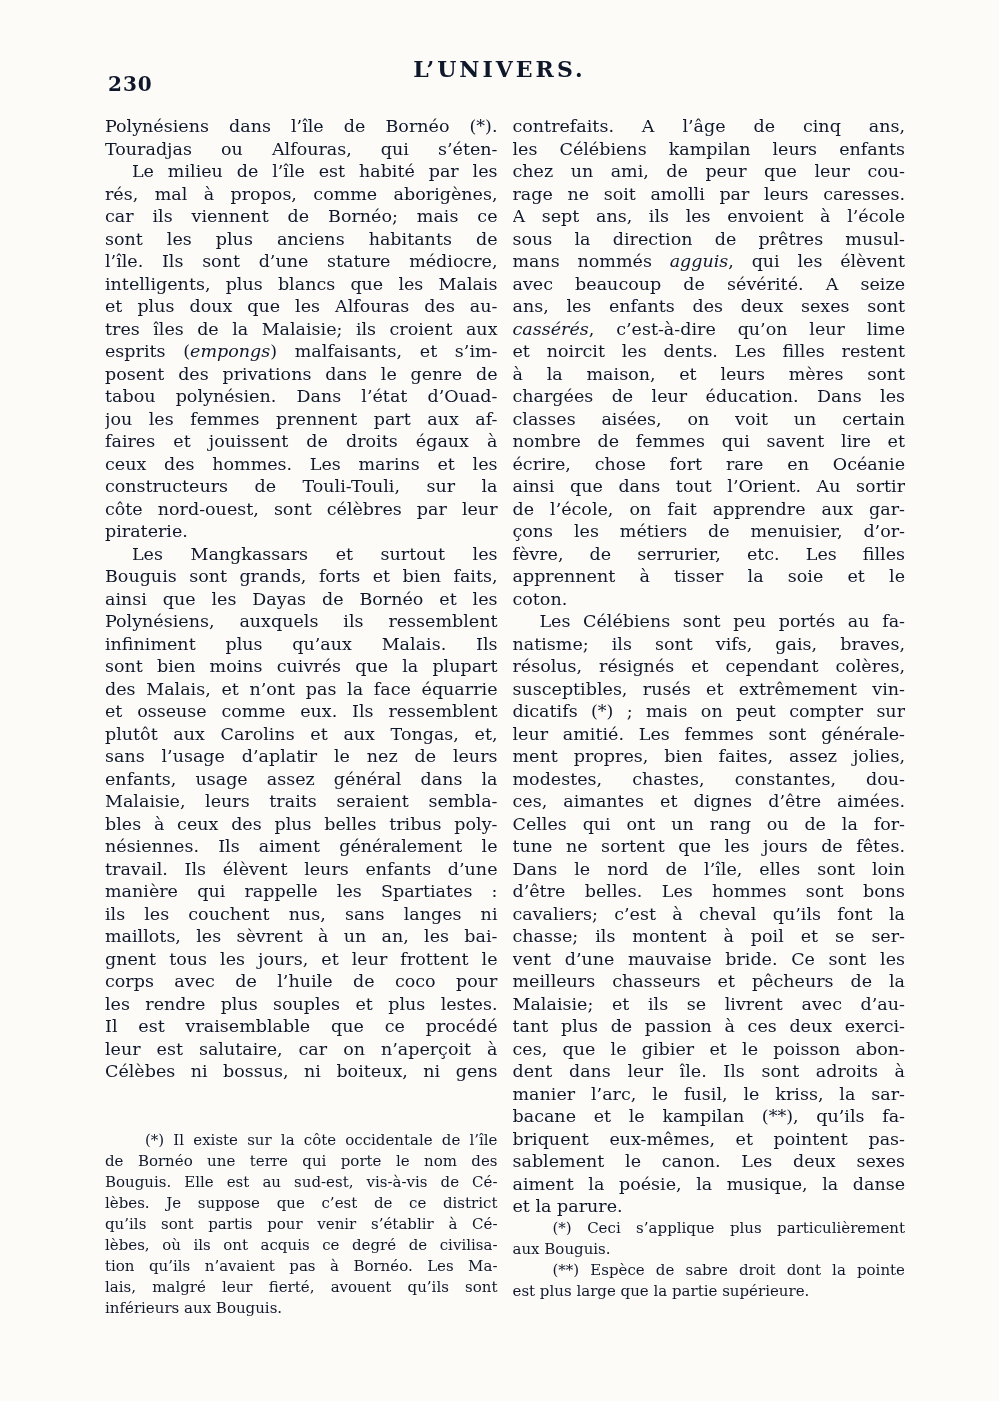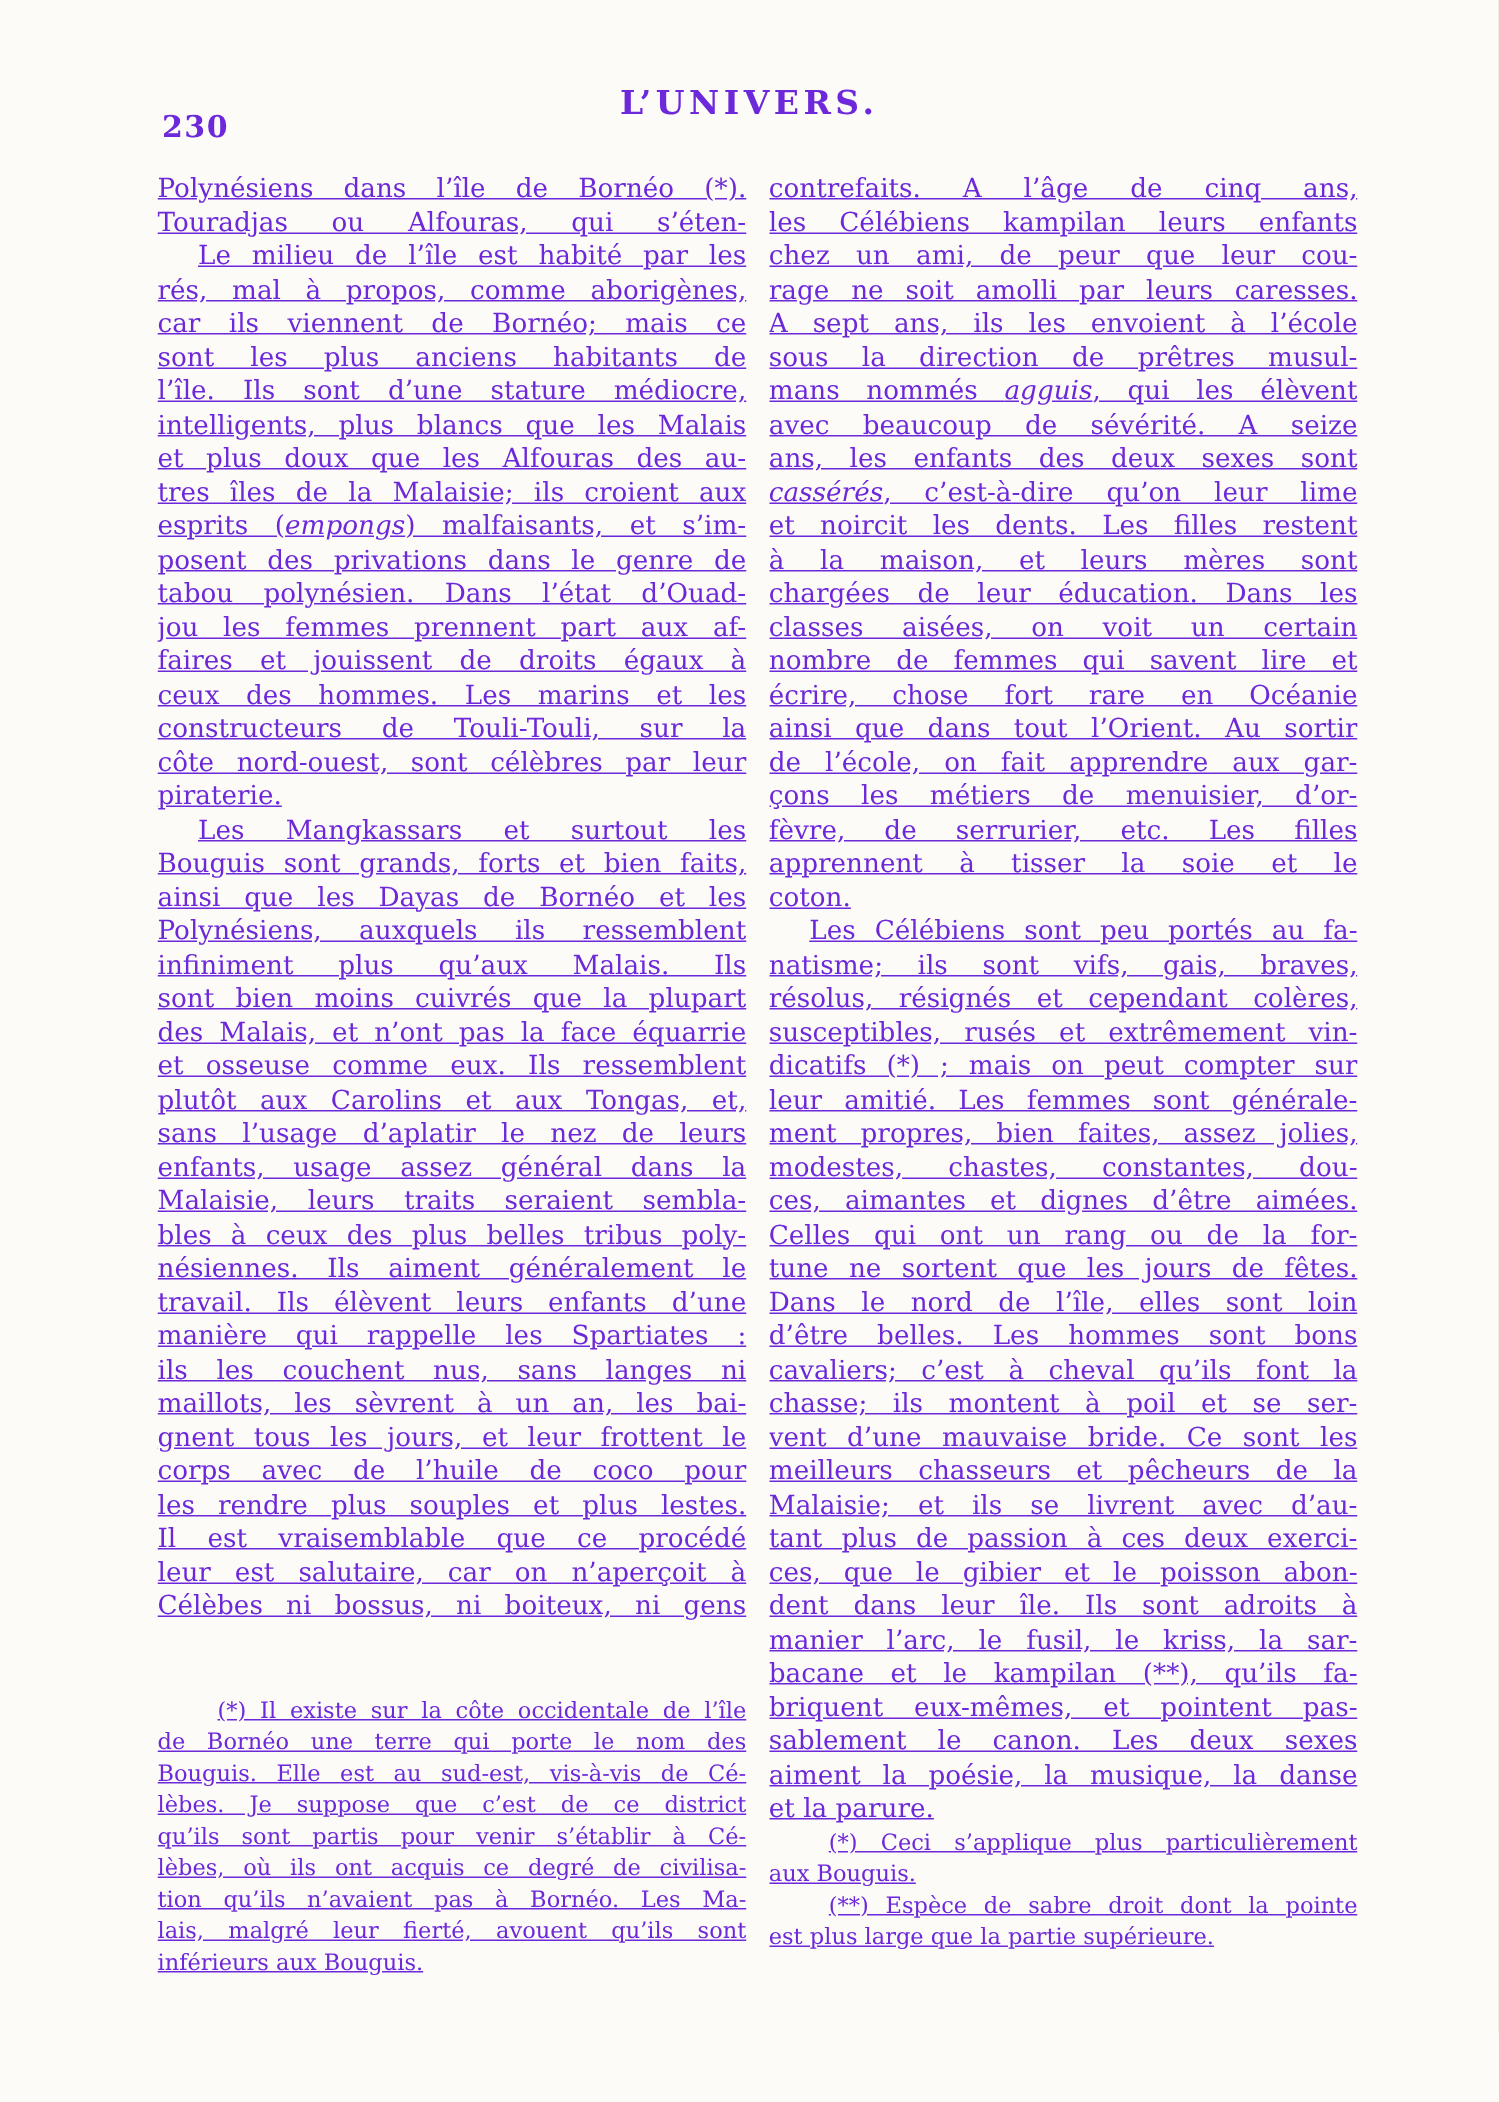--- a/index.html
+++ b/index.html
@@ -5,25 +5,24 @@
   html, body {
     margin: 0;
     padding: 0;
     background: #e8e6e0;
   }
   .page {
     position: relative;
     width: 999px;
     height: 1401px;
     background: #fcfbf8;
-    color: #6d28d9;
+    color: #0f172a;
     font-family: "DejaVu Serif", "Liberation Serif", serif;
     overflow: hidden;
     box-sizing: border-box;
-    text-decoration: underline;
   }
   .header {
     position: relative;
     height: 115px;
   }
   .pagenum {
     position: absolute;
     left: 108px;
     top: 72px;
     font-size: 20px;

